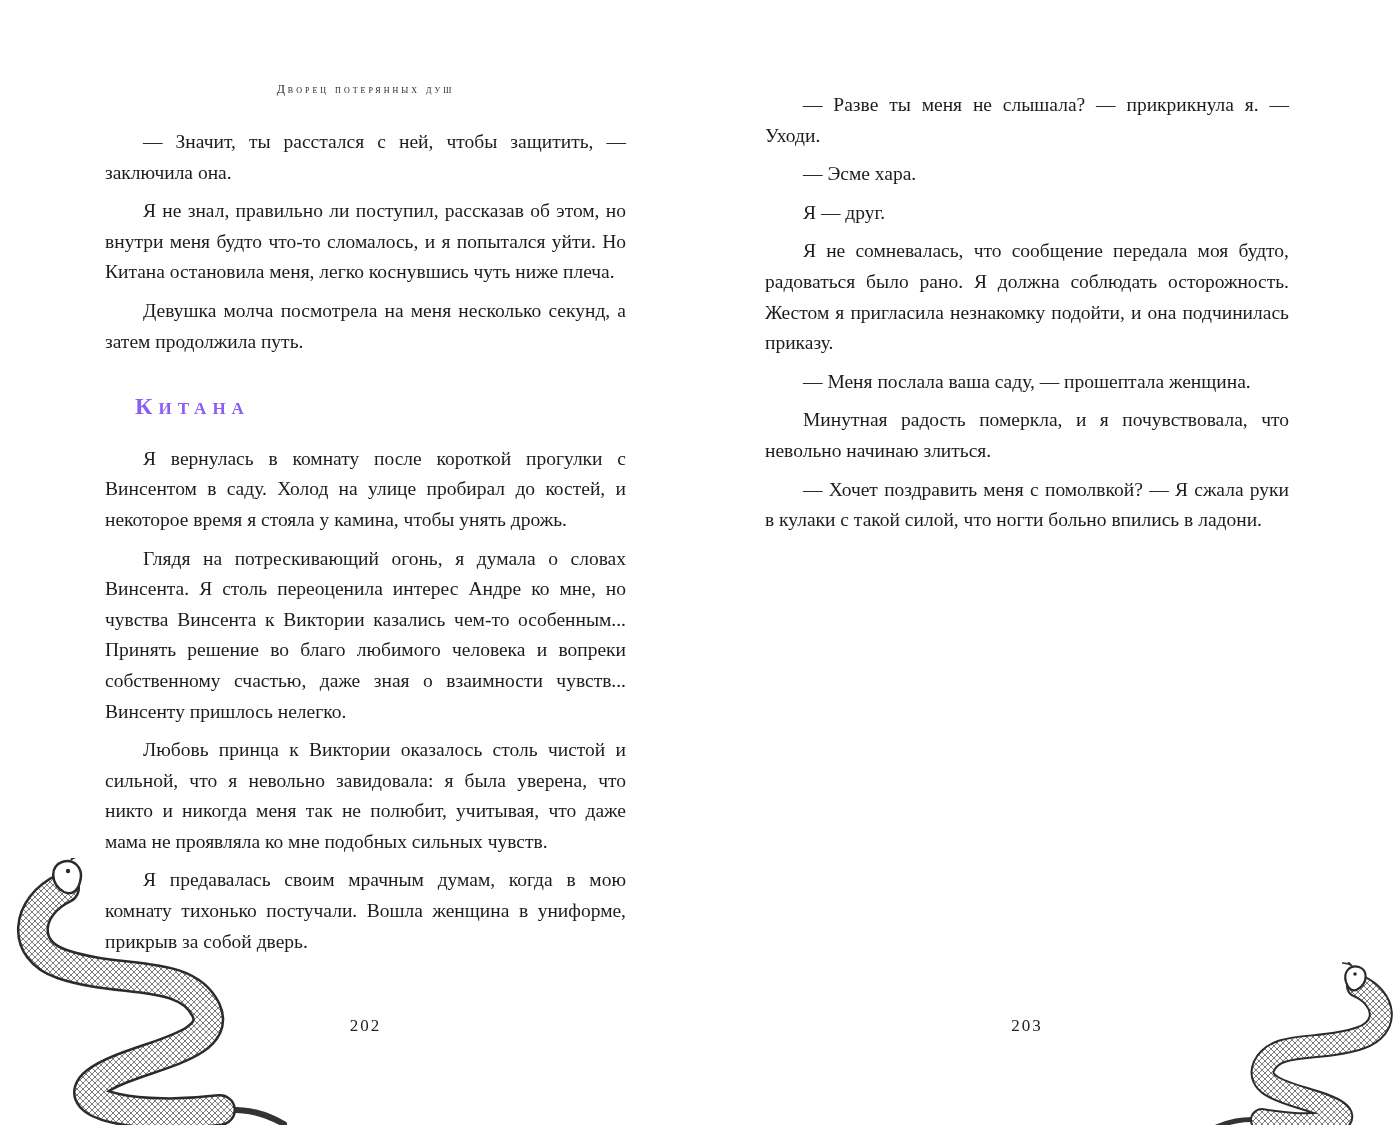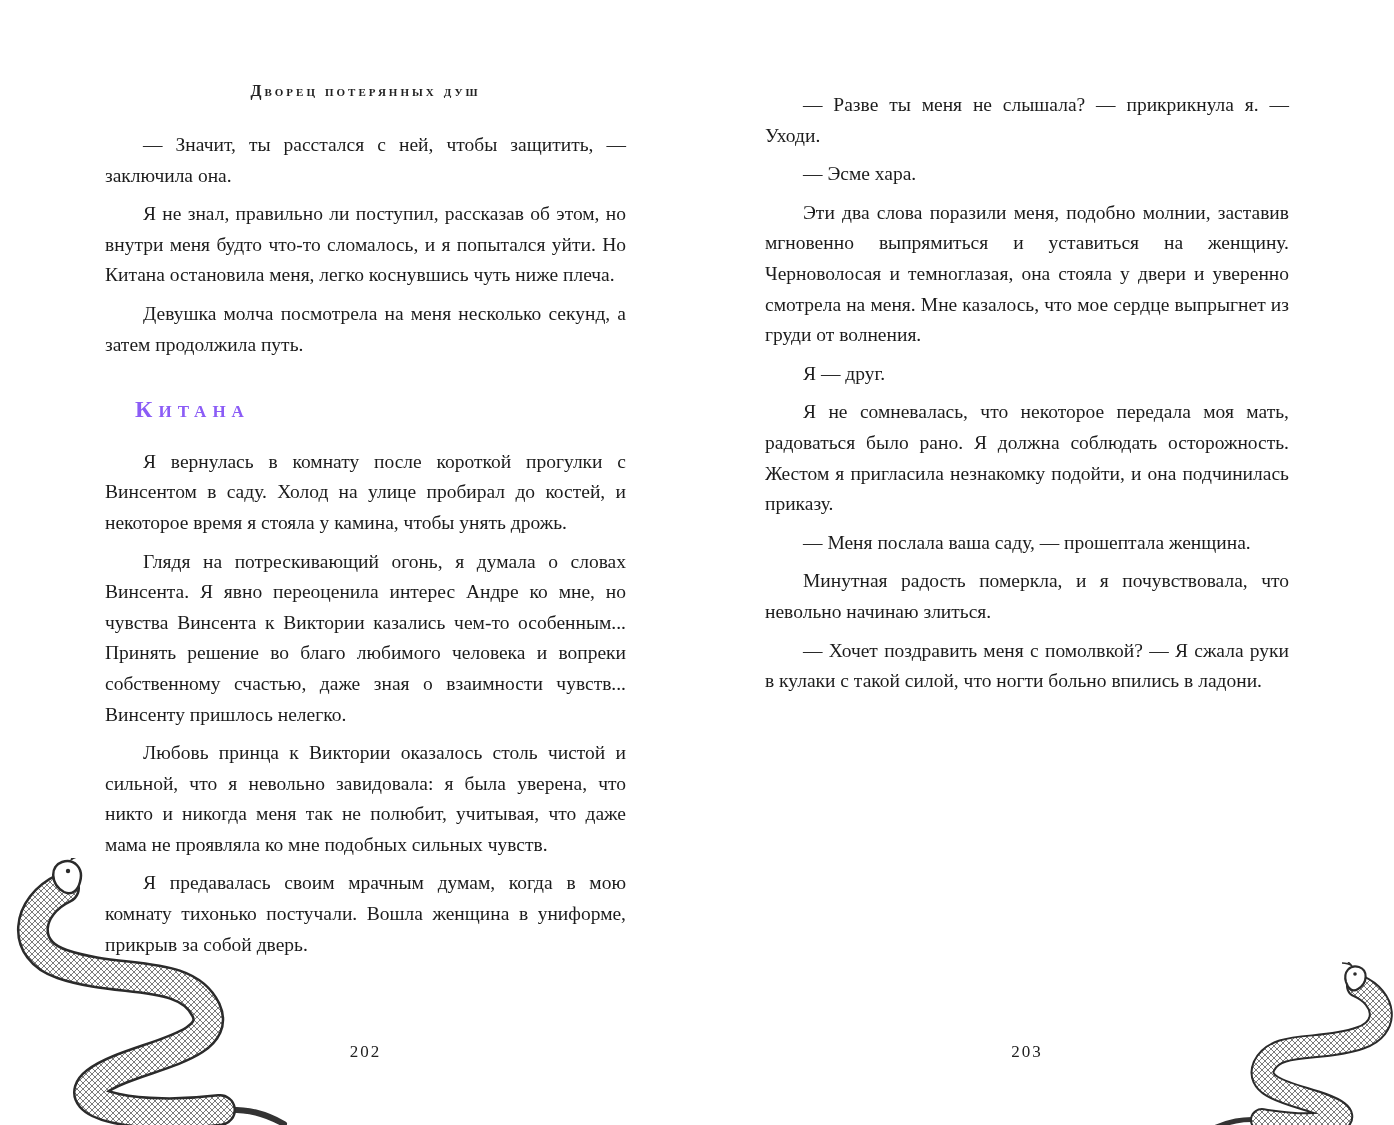--- a/index.html
+++ b/index.html
@@ -17,23 +17,23 @@
   }
   .page-column {
     position: absolute;
     top: 82px;
   }
   .page-column.left  { left: 97px;  width: 537px; }
   .page-column.right { left: 757px; width: 540px; }
 
   .running-header {
     text-align: center;
-    font-size: 16px;
+    font-size: 12px;
     letter-spacing: 3px;
-    font-weight: 700;
+    font-weight: 400;
     color: #222;
     margin: 0 0 30px 0;
     font-variant: small-caps;
   }
 
   .page-body {
     font-size: 19.5px;
     line-height: 30.6px;
     text-align: justify;
   }
@@ -46,21 +46,21 @@
     font-weight: 600;
     letter-spacing: 6px;
     margin: 34px 0 22px 0;
     text-indent: 38px;
     font-variant: small-caps;
     color: #8b5cf6;
   }
 
   .page-number {
     position: absolute;
-    top: 1042px;
+    top: 1016px;
     width: 537px;
     text-align: center;
     font-size: 17px;
     letter-spacing: 2px;
     color: #222;
   }
   .page-number.left  { left: 97px; }
   .page-number.right { left: 757px; width: 540px; }
 
   .snake {
@@ -74,34 +74,33 @@
 <body>
 
 <div class="page-column left">
   <div class="running-header">Дворец потерянных душ</div>
   <div class="page-body">
       <p class="para">— Значит, ты расстался с ней, чтобы защитить, — заключила она.</p>
       <p class="para">Я не знал, правильно ли поступил, рассказав об этом, но внутри меня будто что-то сломалось, и я попытался уйти. Но Китана остановила меня, легко коснувшись чуть ниже плеча.</p>
       <p class="para">Девушка молча посмотрела на меня несколько секунд, а затем продолжила путь.</p>
       <h2 class="chapter-heading">Китана</h2>
       <p class="para">Я вернулась в комнату после короткой прогулки с Винсентом в саду. Холод на улице пробирал до костей, и некоторое время я стояла у камина, чтобы унять дрожь.</p>
-      <p class="para">Глядя на потрескивающий огонь, я думала о словах Винсента. Я явно переоценила интерес Андре ко мне, но чувства Винсента к Виктории казались чем-то особенным... Принять решение во благо любимого человека и вопреки собственному счастью, даже зная о взаимности чувств... Винсенту пришлось нелегко.</p>
+      <p class="para">Глядя на потрескивающий огонь, я думала о словах Винсента. Я столь переоценила интерес Андре ко мне, но чувства Винсента к Виктории казались чем-то особенным... Принять решение во благо любимого человека и вопреки собственному счастью, даже зная о взаимности чувств... Винсенту пришлось нелегко.</p>
       <p class="para">Любовь принца к Виктории оказалось столь чистой и сильной, что я невольно завидовала: я была уверена, что никто и никогда меня так не полюбит, учитывая, что даже мама не проявляла ко мне подобных сильных чувств.</p>
       <p class="para">Я предавалась своим мрачным думам, когда в мою комнату тихонько постучали. Вошла женщина в униформе, прикрыв за собой дверь.</p>
     </div>
 </div>
 <div class="page-number left">202</div>
 
 <div class="page-column right">
   <div class="page-body">
       <p class="para">— Разве ты меня не слышала? — прикрикнула я. — Уходи.</p>
       <p class="para">— Эсме хара.</p>
-      <p class="para">Эти два слова поразили меня, подобно молнии, заставив мгновенно выпрямиться и уставиться на женщину. Черноволосая и темноглазая, она стояла у двери и уверенно смотрела на меня. Мне казалось, что мое сердце выпрыгнет из груди от волнения.</p>
       <p class="para">Я — друг.</p>
-      <p class="para">Я не сомневалась, что некоторое передала моя мать, радоваться было рано. Я должна соблюдать осторожность. Жестом я пригласила незнакомку подойти, и она подчинилась приказу.</p>
+      <p class="para">Я не сомневалась, что сообщение передала моя будто, радоваться было рано. Я должна соблюдать осторожность. Жестом я пригласила незнакомку подойти, и она подчинилась приказу.</p>
       <p class="para">— Меня послала ваша саду, — прошептала женщина.</p>
       <p class="para">Минутная радость померкла, и я почувствовала, что невольно начинаю злиться.</p>
       <p class="para">— Хочет поздравить меня с помолвкой? — Я сжала руки в кулаки с такой силой, что ногти больно впились в ладони.</p>
     </div>
 </div>
 <div class="page-number right">203</div>
 
 <svg class="snake left" width="280" height="268" viewBox="0 0 280 268" xmlns="http://www.w3.org/2000/svg">
   <defs>
     <pattern id="hatchL" width="6" height="6" patternUnits="userSpaceOnUse">

